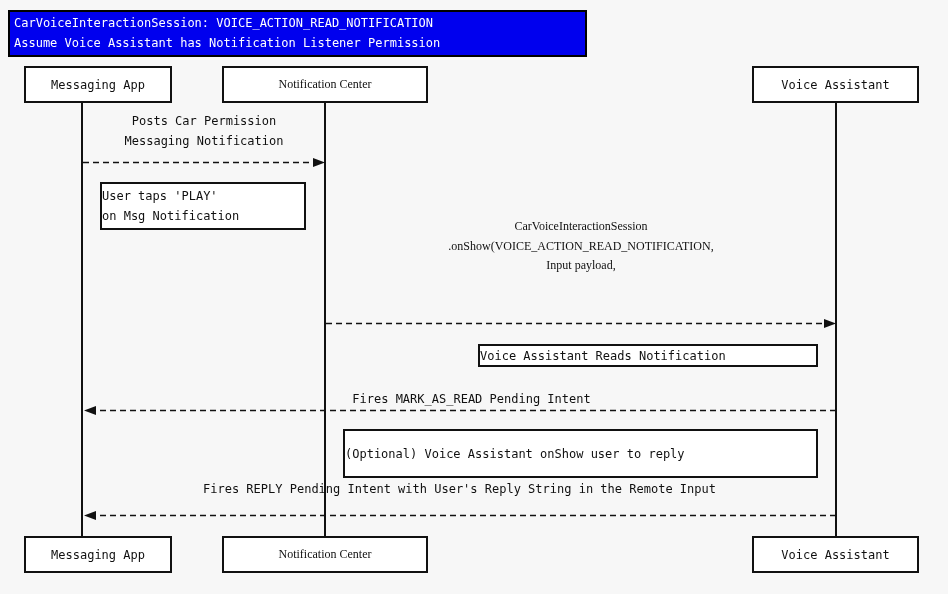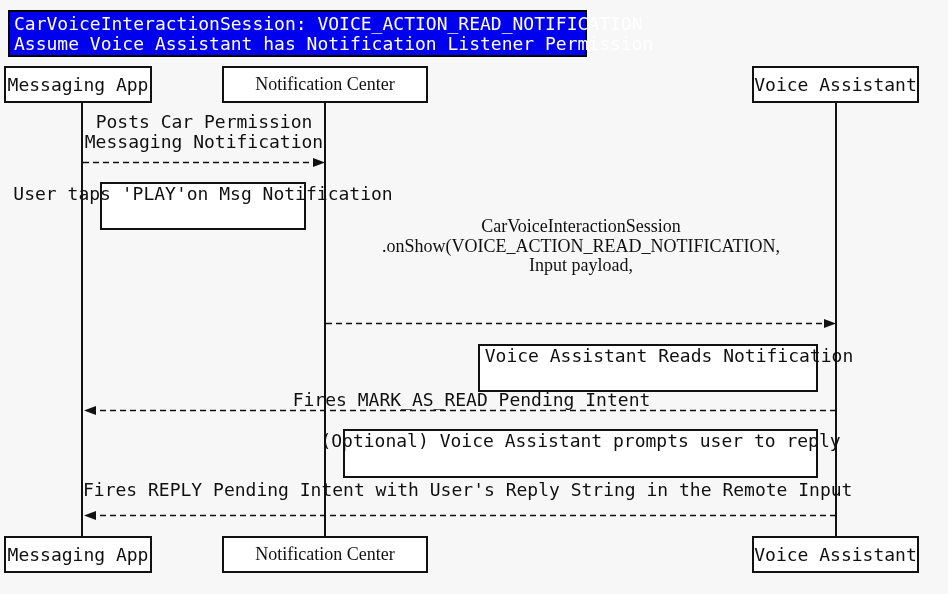--- a/index.html
+++ b/index.html
@@ -1,45 +1,45 @@
 <!DOCTYPE html>
 <html><head>
 <meta charset="utf-8">
 <style>
   html,body{margin:0;padding:0;background:#f7f7f7;}
   #stage{
     position:relative;width:948px;height:594px;background:#f7f7f7;
     font-family:"DejaVu Sans Mono","Liberation Mono",monospace;
-    font-size:18px;color:#101010;overflow:hidden;
+    font-size:12px;color:#101010;overflow:hidden;
   }
   .abs{position:absolute;box-sizing:border-box;}
   #title-box{
     left:8px;top:10px;width:579px;height:47px;
     background:#0000ee;border:2px solid #000;color:#fff;
     padding:2px 4px;line-height:19.5px;white-space:nowrap;
   }
   .actor{
     height:37px;background:#fff;border:2px solid #111;
     display:flex;align-items:center;justify-content:center;
     white-space:nowrap;
   }
   .actor.top{top:66px;}
   .actor.bottom{top:536px;}
-  .a-msg{left:4px;width:148px;}
+  .a-msg{left:24px;width:148px;}
   .a-ntc{left:222px;width:206px;font-family:Liberation Serif, serif;}
   .a-voa{left:752px;width:167px;}
   .note{
     background:#fff;border:2px solid #111;
-    display:flex;flex-direction:row;justify-content:center;
+    display:flex;flex-direction:column;justify-content:center;
     text-align:left;line-height:20px;white-space:nowrap;
   }
   .msg-label{text-align:center;line-height:19.5px;white-space:nowrap;}
   #svg-layer{position:absolute;left:0;top:0;}
   #note-user-taps{left:100px;top:182px;width:206px;height:48px;}
-  #note-reads{left:478px;top:344px;width:340px;height:48px;padding-left:42px;}
+  #note-reads{left:478px;top:344px;width:340px;height:23px;}
   #note-optional{left:343px;top:429px;width:475px;height:49px;}
   #msg1-label{left:83px;top:112px;width:242px;}
   #msg2-label{left:325px;top:217px;width:512px;font-family:Liberation Serif, serif;}
   #msg3-label{left:83px;top:390px;width:753px;padding-left:24px;}
   #msg4-label{left:83px;top:480px;width:753px;}
 </style>
 </head>
 <body>
 
 <div id="stage">
@@ -95,21 +95,21 @@
 
   <div id="note-reads" class="abs note">
     <div>Voice Assistant Reads Notification</div>
   </div>
 
   <div id="msg3-label" class="abs msg-label">
     <div>Fires MARK_AS_READ Pending Intent</div>
   </div>
 
   <div id="note-optional" class="abs note">
-    <div>(Optional) Voice Assistant prompts user to reply</div>
+    <div>(Optional) Voice Assistant onShow user to reply</div>
   </div>
 
   <div id="msg4-label" class="abs msg-label">
     <div>Fires REPLY Pending Intent with User's Reply String in the Remote Input</div>
   </div>
 
   <div class="abs actor bottom a-msg">
     <span>Messaging App</span>
   </div>
   <div class="abs actor bottom a-ntc">

